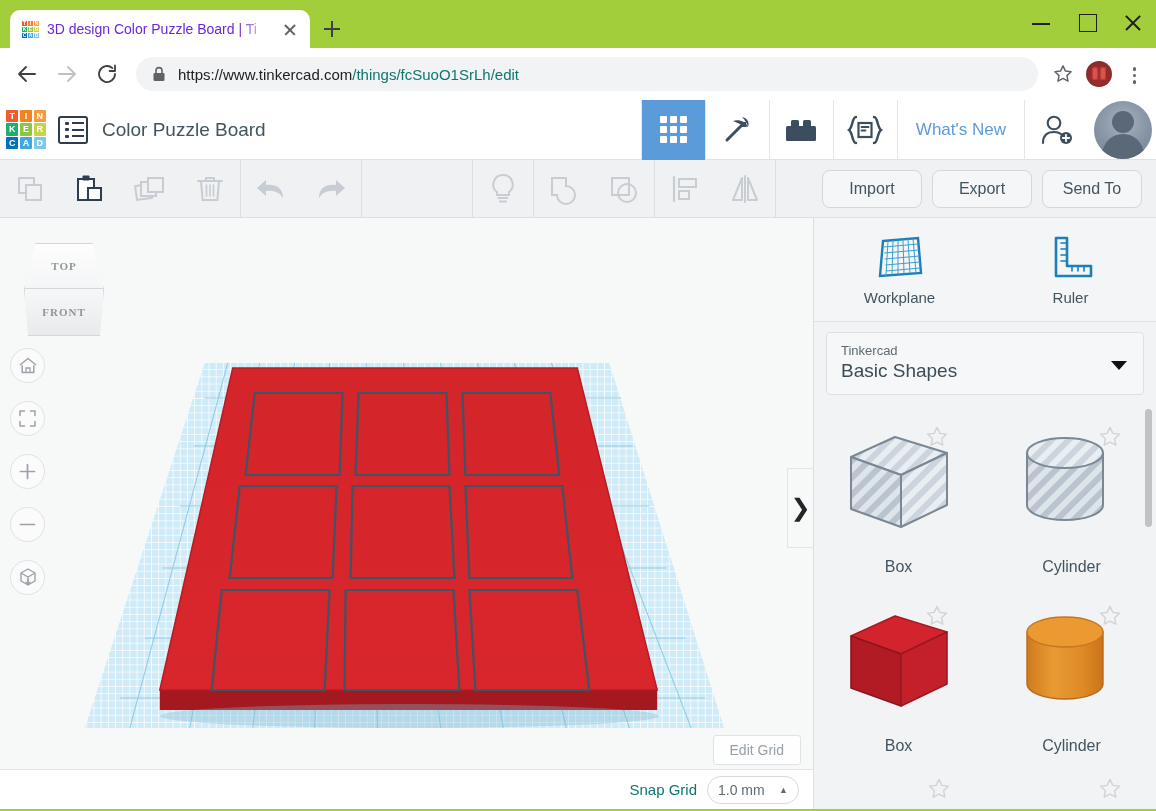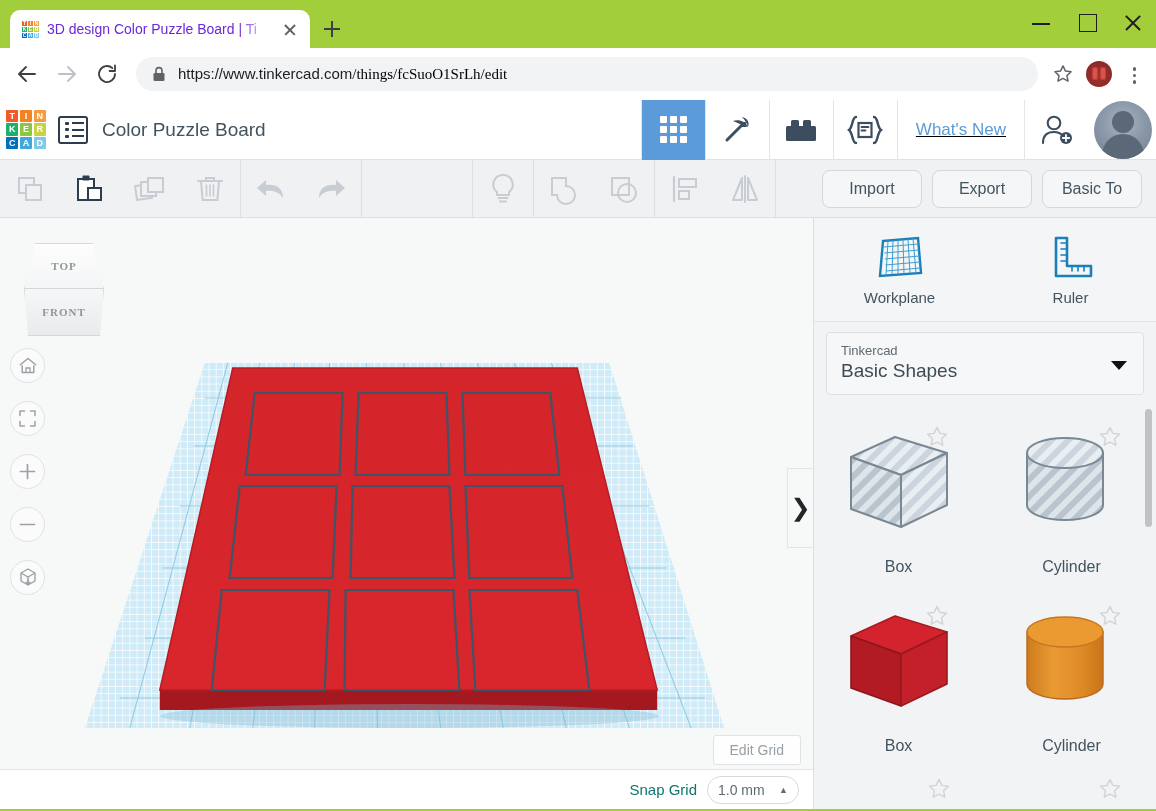--- a/index.html
+++ b/index.html
@@ -71,21 +71,21 @@
     padding: 0 8px; gap: 2px;
   }
   .navbtn { width: 38px; height: 38px; position: relative; cursor: pointer; flex: 0 0 38px; }
   .navbtn svg { position: absolute; left: 7px; top: 7px; }
   .omnibox {
     flex: 1 1 auto; height: 34px; background: #f1f3f4; border-radius: 17px;
     display: flex; align-items: center; padding: 0 6px 0 16px; margin: 0 8px; gap: 12px;
     cursor: text;
   }
   .omnibox .url { font-size: 15px; color: #202124; white-space: nowrap; }
-  .omnibox .url .dim { color: #000000; font-family: Liberation Serif, serif; }
+  .omnibox .url .dim { color: #0f766e; }
   .star-btn { width: 30px; height: 30px; position: relative; cursor: pointer; flex: 0 0 30px; }
   .profile-pic {
     width: 26px; height: 26px; border-radius: 50%; flex: 0 0 26px; margin: 0 6px;
     background: radial-gradient(circle at 50% 55%, #a3312f 0%, #8e2b29 60%, #7d2523 100%);
     position: relative; cursor: pointer; overflow: hidden;
   }
   .profile-pic::before, .profile-pic::after {
     content:""; position:absolute; top:6px; width:6px; height:13px; border-radius:3px; background:#d9534f;
     box-shadow: inset 0 0 0 1px #bf3b38;
   }
@@ -122,21 +122,21 @@
   .panel-toggle i:nth-child(1) { top: 4px; }
   .panel-toggle i:nth-child(2) { top: 10.5px; }
   .panel-toggle i:nth-child(3) { top: 17px; }
   .panel-toggle b {
     position: absolute; left: 12px; width: 12px; height: 2.4px; background: #2b3d4f;
   }
   .panel-toggle b:nth-of-type(1) { top: 4.5px; }
   .panel-toggle b:nth-of-type(2) { top: 11px; }
   .panel-toggle b:nth-of-type(3) { top: 17.5px; }
   .doc-title { font-size: 19px; color: #43545f; flex: 1 1 auto; cursor: text; }
-  .hdr-nav { display: flex; align-items: center; height: 60px; text-decoration: underline; }
+  .hdr-nav { display: flex; align-items: center; height: 60px; }
   .hdr-item {
     width: 64px; height: 60px; display: flex; align-items: center; justify-content: center;
     border-left: 1px solid #e3e7ea; cursor: pointer; position: relative;
   }
   .hdr-item.active { background: #5b9bd9; }
   .grid9 { display: grid; grid-template-columns: repeat(3,1fr); grid-template-rows: repeat(3,1fr); gap: 2.5px; width: 27px; height: 27px; }
   .grid9 i { background: #fff; border-radius: 1px; display: block; }
   .whatsnew {
     padding: 0 18px; height: 60px; display: flex; align-items: center;
     border-left: 1px solid #e3e7ea;
@@ -505,21 +505,21 @@
           <path d="M20 4 L20 26 L29 26 Z" fill="none" stroke="#c7cdd2" stroke-width="2" stroke-linejoin="round"></path>
           <path d="M17 2 V28" stroke="#c7cdd2" stroke-width="2" stroke-linecap="round"></path>
         </svg>
       </div>
     </div>
     <div class="tb-sep"></div>
     <div class="tb-spacer"></div>
     <div class="tb-actions">
       <div class="tb-action">Import</div>
       <div class="tb-action">Export</div>
-      <div class="tb-action">Basic To</div>
+      <div class="tb-action">Send To</div>
     </div>
   </div>
 
   <div class="body-split">
 
     <div class="viewport">
 
       <svg class="workplane-wrap" viewBox="0 0 814 591" preserveAspectRatio="none">
         <defs>
           <pattern id="gridfine" width="7.2" height="7.2" patternUnits="userSpaceOnUse">

